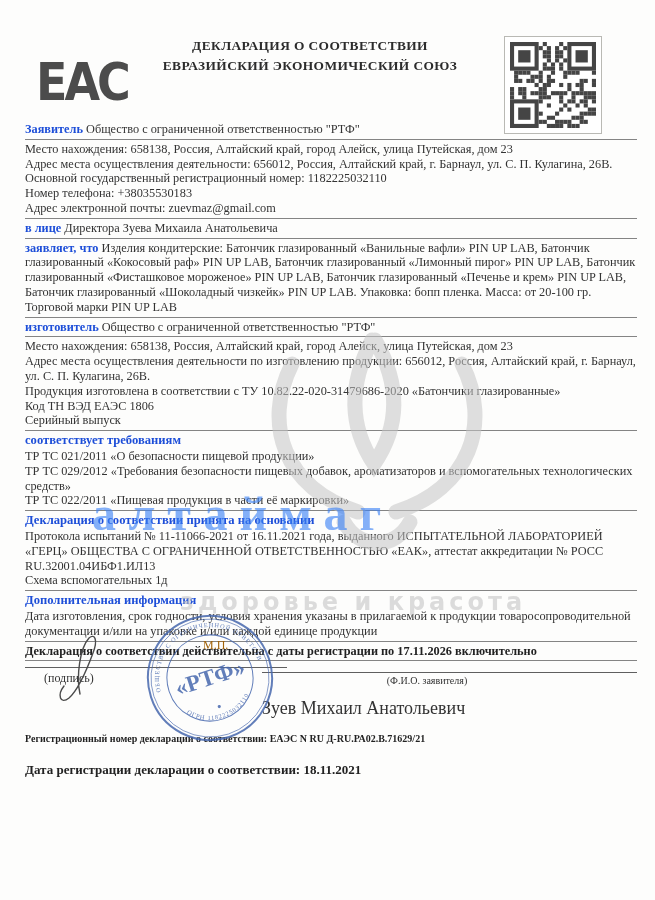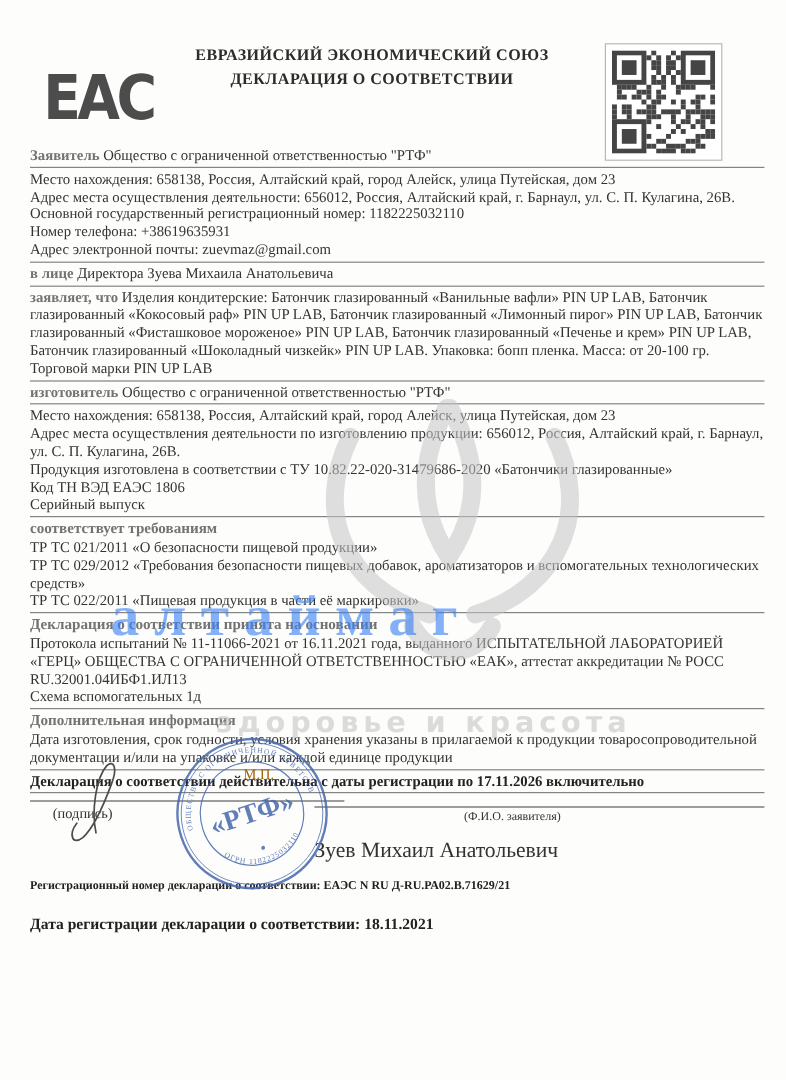--- a/index.html
+++ b/index.html
@@ -18,21 +18,21 @@
     position:absolute; top:36px; left:110px; width:400px; text-align:center;
     font-weight:bold; font-size:13.4px; line-height:20px; letter-spacing:.4px; color:#2c2c2c;
   }
   .qr-box {
     position:absolute; left:504px; top:36px; width:86px; height:86px;
     border:1px solid #b9b9b4; background:#fff; padding:5px;
   }
   
   .content { position:absolute; left:25px; width:612px; top:122px; font-size:12.3px; line-height:14.8px; }
   .hr { border-top:1px solid #6e6e6e; height:0; margin:2px 0 2px; opacity:.85; }
-  .lead b, .sec-h { font-weight:bold; color:#737373; }
+  .lead b, .sec-h { font-weight:bold; color:#1d4ed8; }
   .sec-h { font-size:12.6px; margin:1px 0; }
   p { margin:0; }
   .block p { margin:0; }
   .bold-line { font-weight:bold; color:#222; }
   
   .wm { position:absolute; pointer-events:none; z-index:6; }
   .wm-leaf { left:222px; top:322px; opacity:.55; }
   .wm-brand {
     left:92px; top:486px; font-family:Liberation Serif, serif; font-weight:bold;
     font-size:48px; letter-spacing:12px; color:#3b82f6; opacity:.62;
@@ -53,22 +53,22 @@
   .reg-number { position:absolute; left:25px; top:733px; font-size:10px; }
   .reg-date   { position:absolute; left:25px; top:762px; font-size:13px; }
 </style>
 </head>
 <body>
 
 <div class="page">
 
   <div class="eac-logo">ЕАС</div>
   <div class="title-block">
+    <div>ДЕКЛАРАЦИЯ О СООТВЕТСТВИИ</div>
     <div>ЕВРАЗИЙСКИЙ ЭКОНОМИЧЕСКИЙ СОЮЗ</div>
-    <div>ДЕКЛАРАЦИЯ О СООТВЕТСТВИИ</div>
   </div>
   <div class="qr-box"><svg id="qr" width="86" height="86" viewBox="0 0 21 21">
         <rect x="0" y="0" width="7" height="7" fill="#454545"></rect>
         <rect x="1" y="1" width="5" height="5" fill="#fff"></rect>
         <rect x="2" y="2" width="3" height="3" fill="#454545"></rect>
         <rect x="14" y="0" width="7" height="7" fill="#454545"></rect>
         <rect x="15" y="1" width="5" height="5" fill="#fff"></rect>
         <rect x="16" y="2" width="3" height="3" fill="#454545"></rect>
         <rect x="0" y="14" width="7" height="7" fill="#454545"></rect>
         <rect x="1" y="15" width="5" height="5" fill="#fff"></rect>
@@ -222,21 +222,21 @@
 
   <div class="content">
 
     <p class="lead"><b>Заявитель</b> <span>Общество с ограниченной ответственностью "РТФ"</span></p>
     <div class="hr"></div>
 
     <div class="block">
       <p>Место нахождения: 658138, Россия, Алтайский край, город Алейск, улица Путейская, дом 23</p>
       <p>Адрес места осуществления деятельности: 656012, Россия, Алтайский край, г. Барнаул, ул. С. П. Кулагина, 26В.</p>
       <p>Основной государственный регистрационный номер: 1182225032110</p>
-      <p>Номер телефона: +38619635931</p>
+      <p>Номер телефона: +38035530183</p>
       <p>Адрес электронной почты: zuevmaz@gmail.com</p>
     </div>
     <div class="hr"></div>
 
     <p class="lead"><b>в лице</b> <span>Директора Зуева Михаила Анатольевича</span></p>
     <div class="hr"></div>
 
     <p class="lead"><b>заявляет, что</b> <span>Изделия кондитерские: Батончик глазированный «Ванильные вафли» PIN UP LAB, Батончик глазированный «Кокосовый раф» PIN UP LAB, Батончик глазированный «Лимонный пирог» PIN UP LAB,  Батончик глазированный «Фисташковое мороженое» PIN UP LAB,  Батончик глазированный «Печенье и крем» PIN UP LAB, Батончик глазированный «Шоколадный чизкейк» PIN UP LAB. Упаковка: бопп пленка. Масса: от 20-100 гр. Торговой марки PIN UP LAB</span></p>
     <div class="hr"></div>
 

